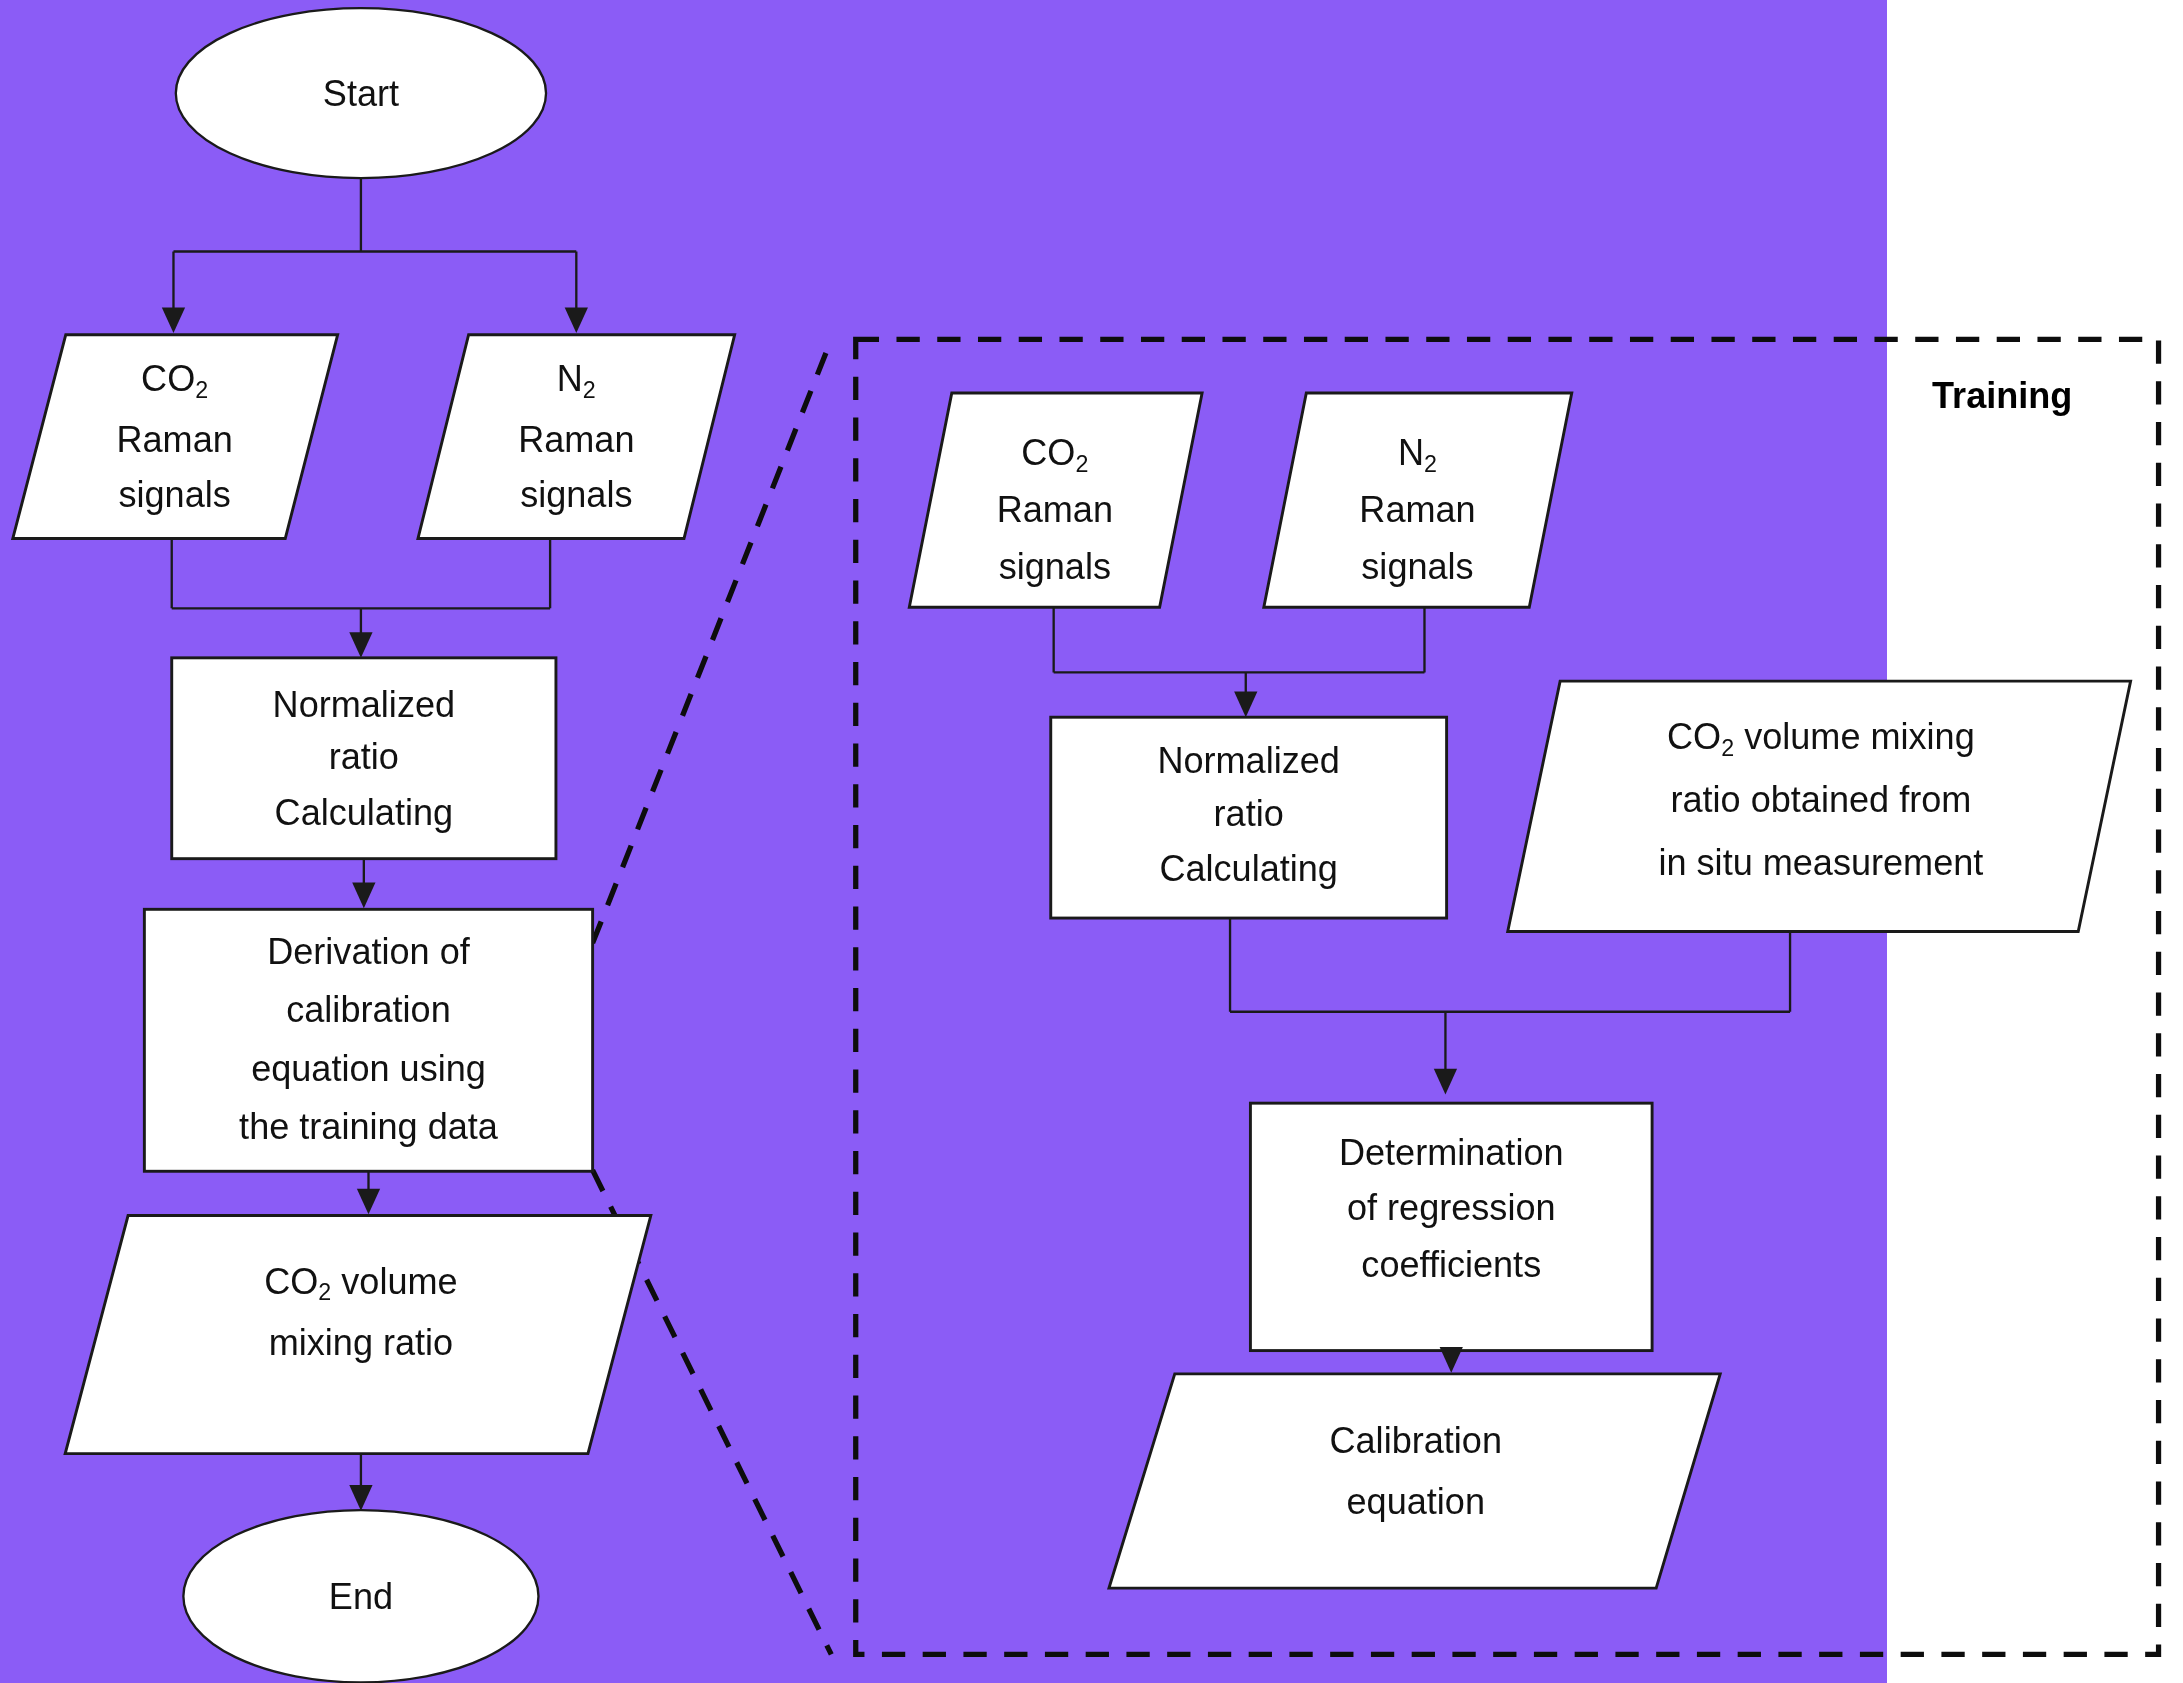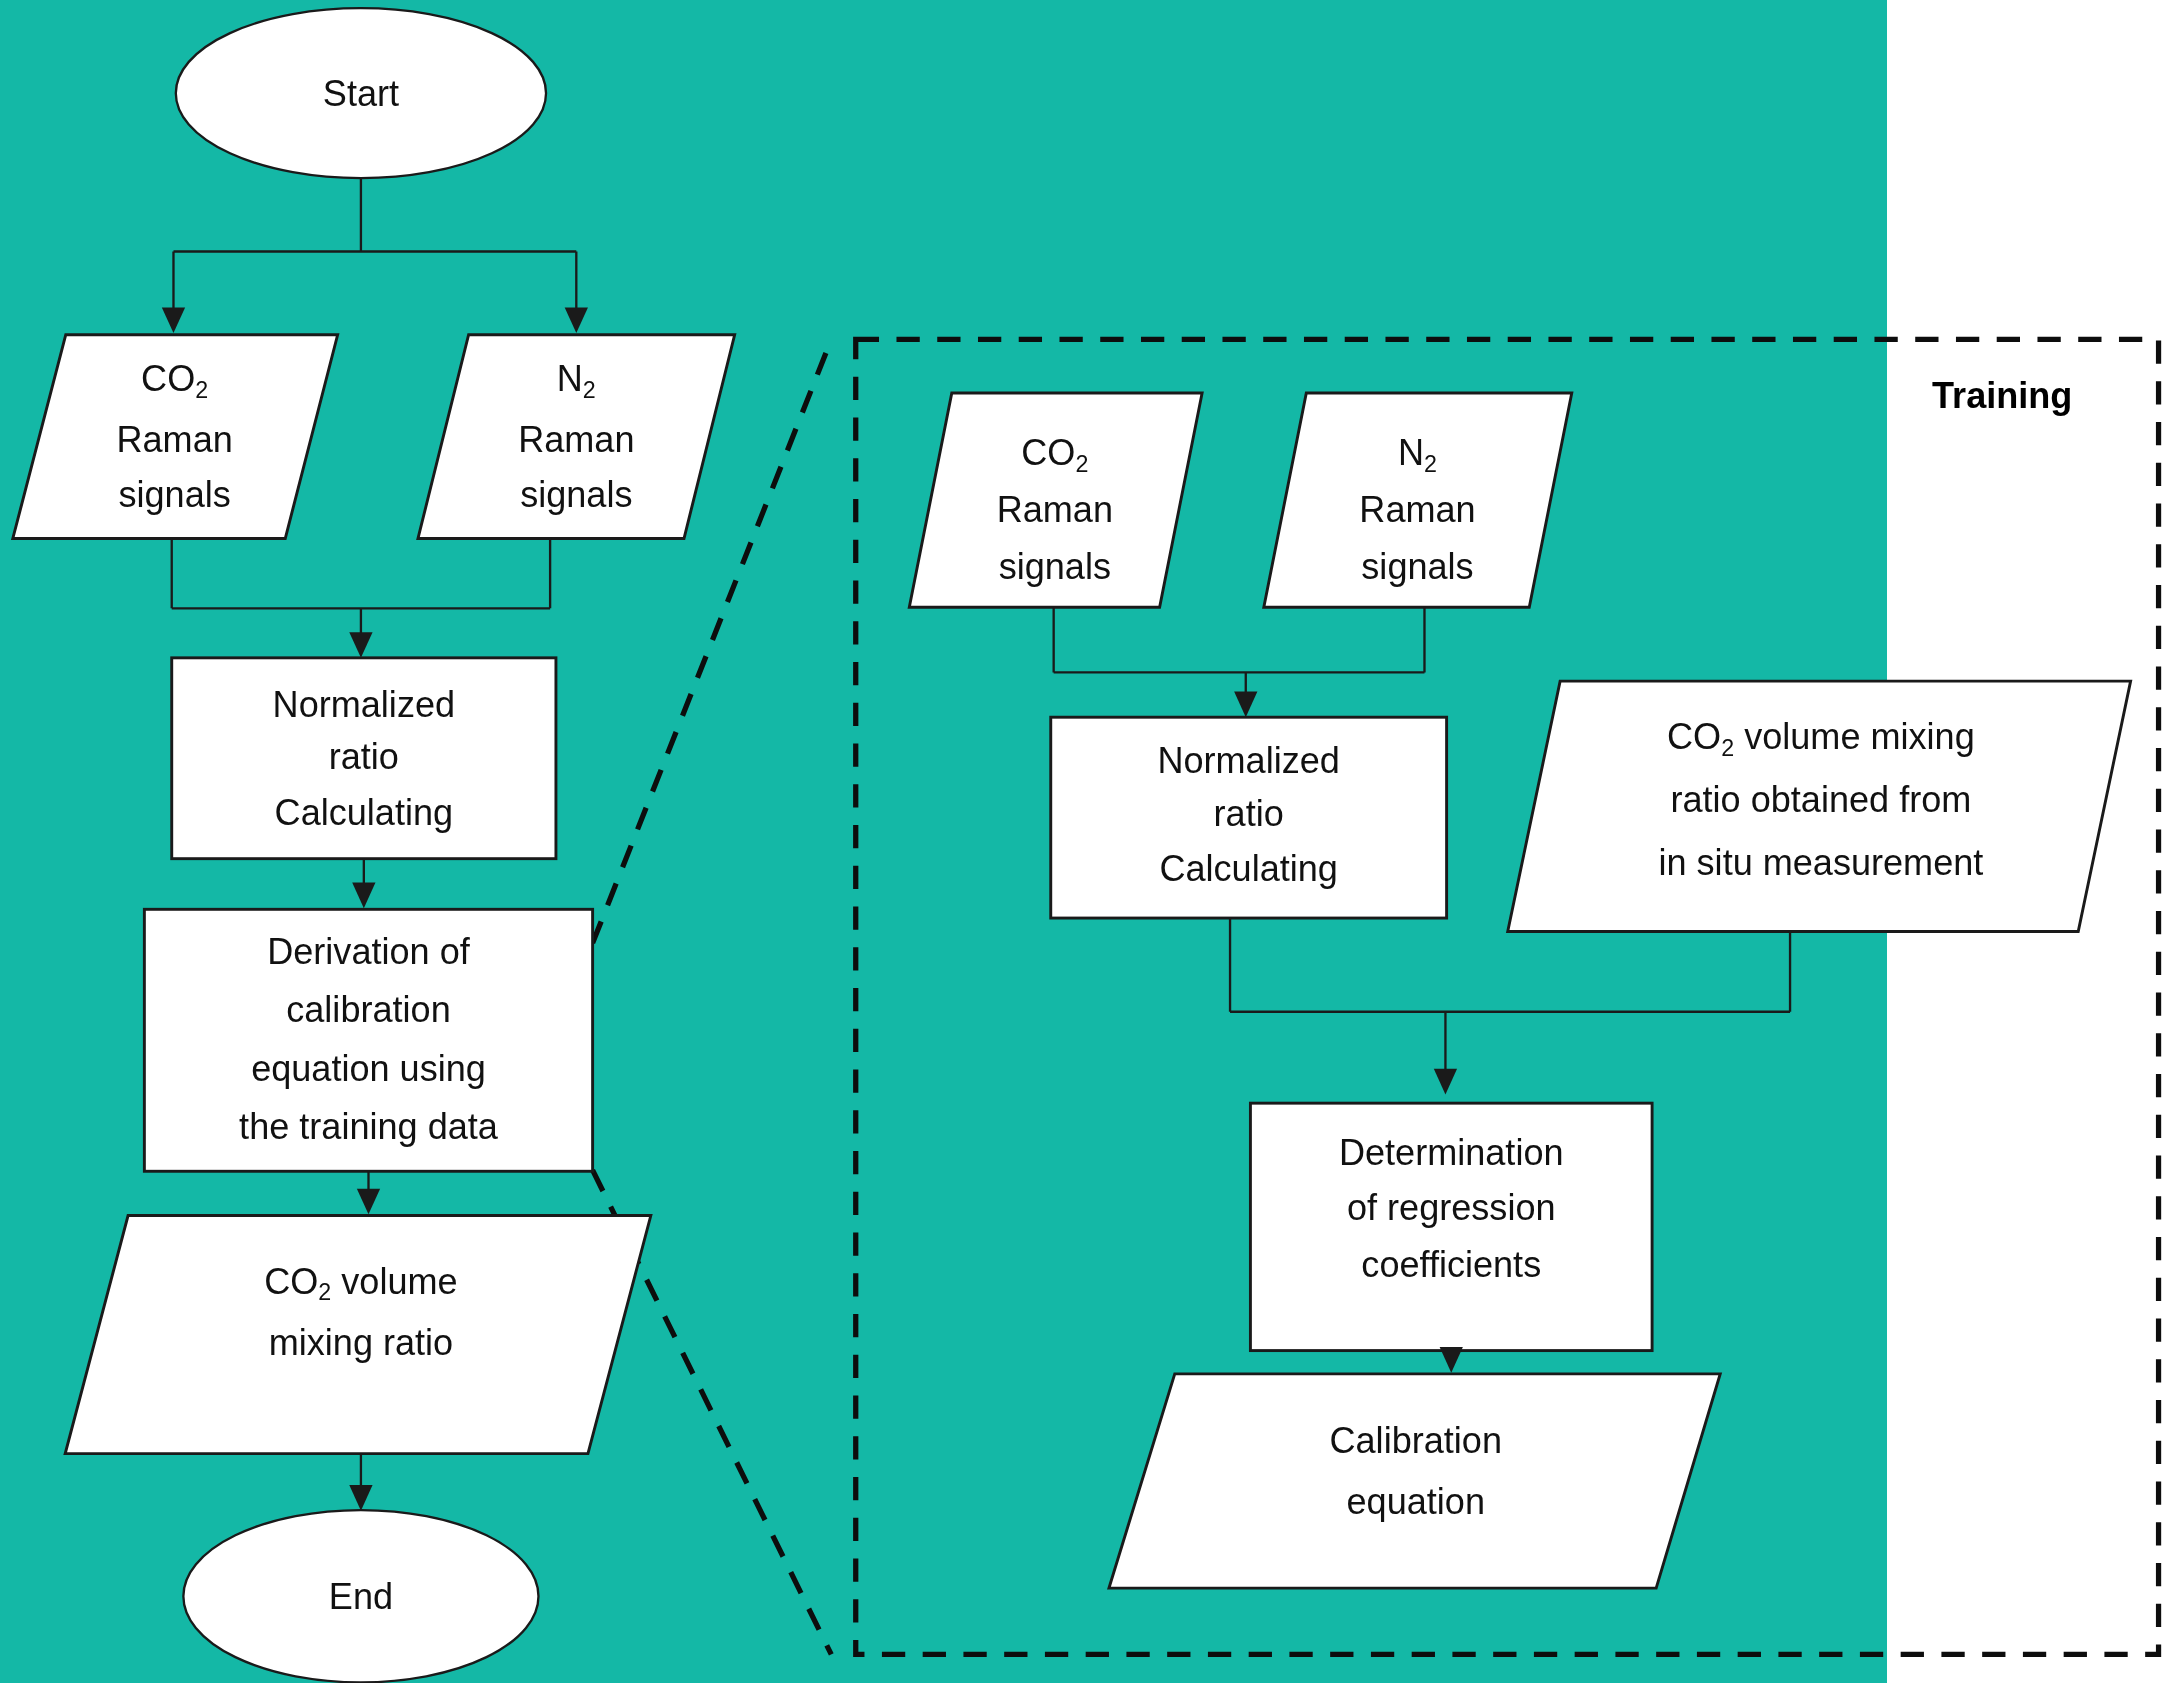--- a/index.html
+++ b/index.html
@@ -10,21 +10,21 @@
   body {
     width: 2183px;
     height: 1683px;
     font-family: "Liberation Sans", sans-serif;
     overflow: hidden;
   }
   #flowchart-root {
     position: relative;
     width: 1887px;
     height: 1683px;
-    background: #14b8a6;
+    background: #8b5cf6;
   }
   svg.diagram {
     position: absolute;
     top: 0;
     left: 0;
     width: 2183px;
     height: 1683px;
     display: block;
   }
   .shape-outline {

